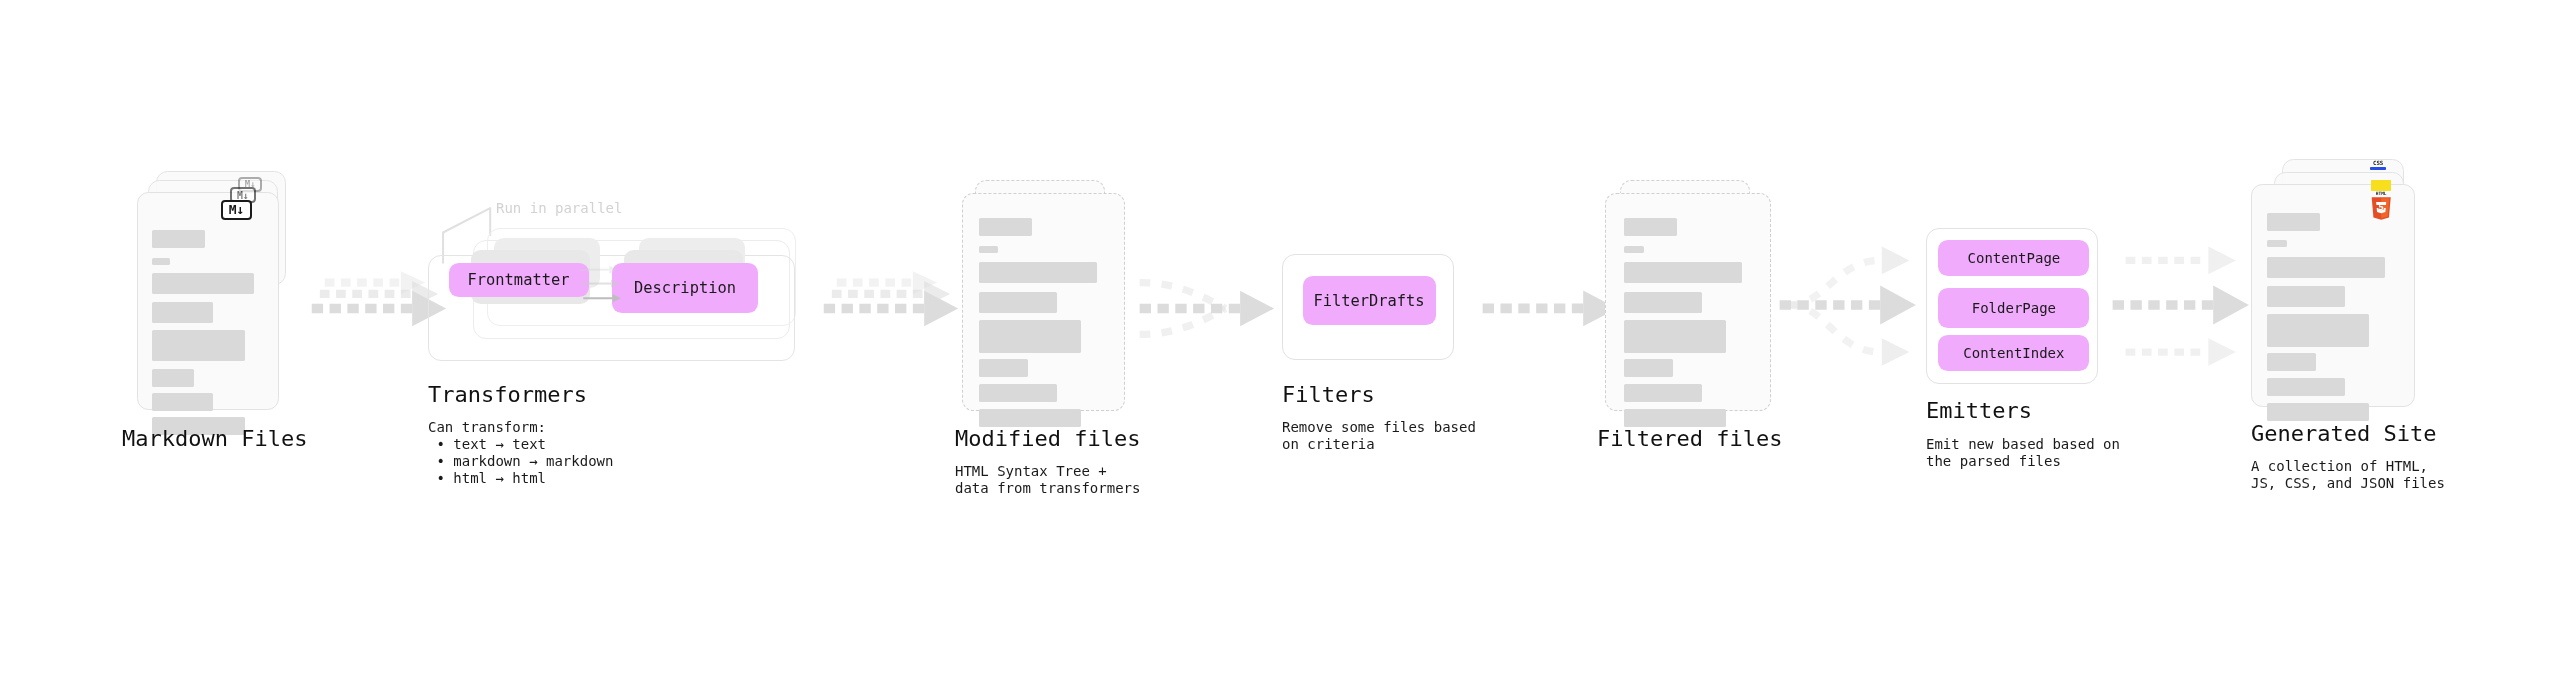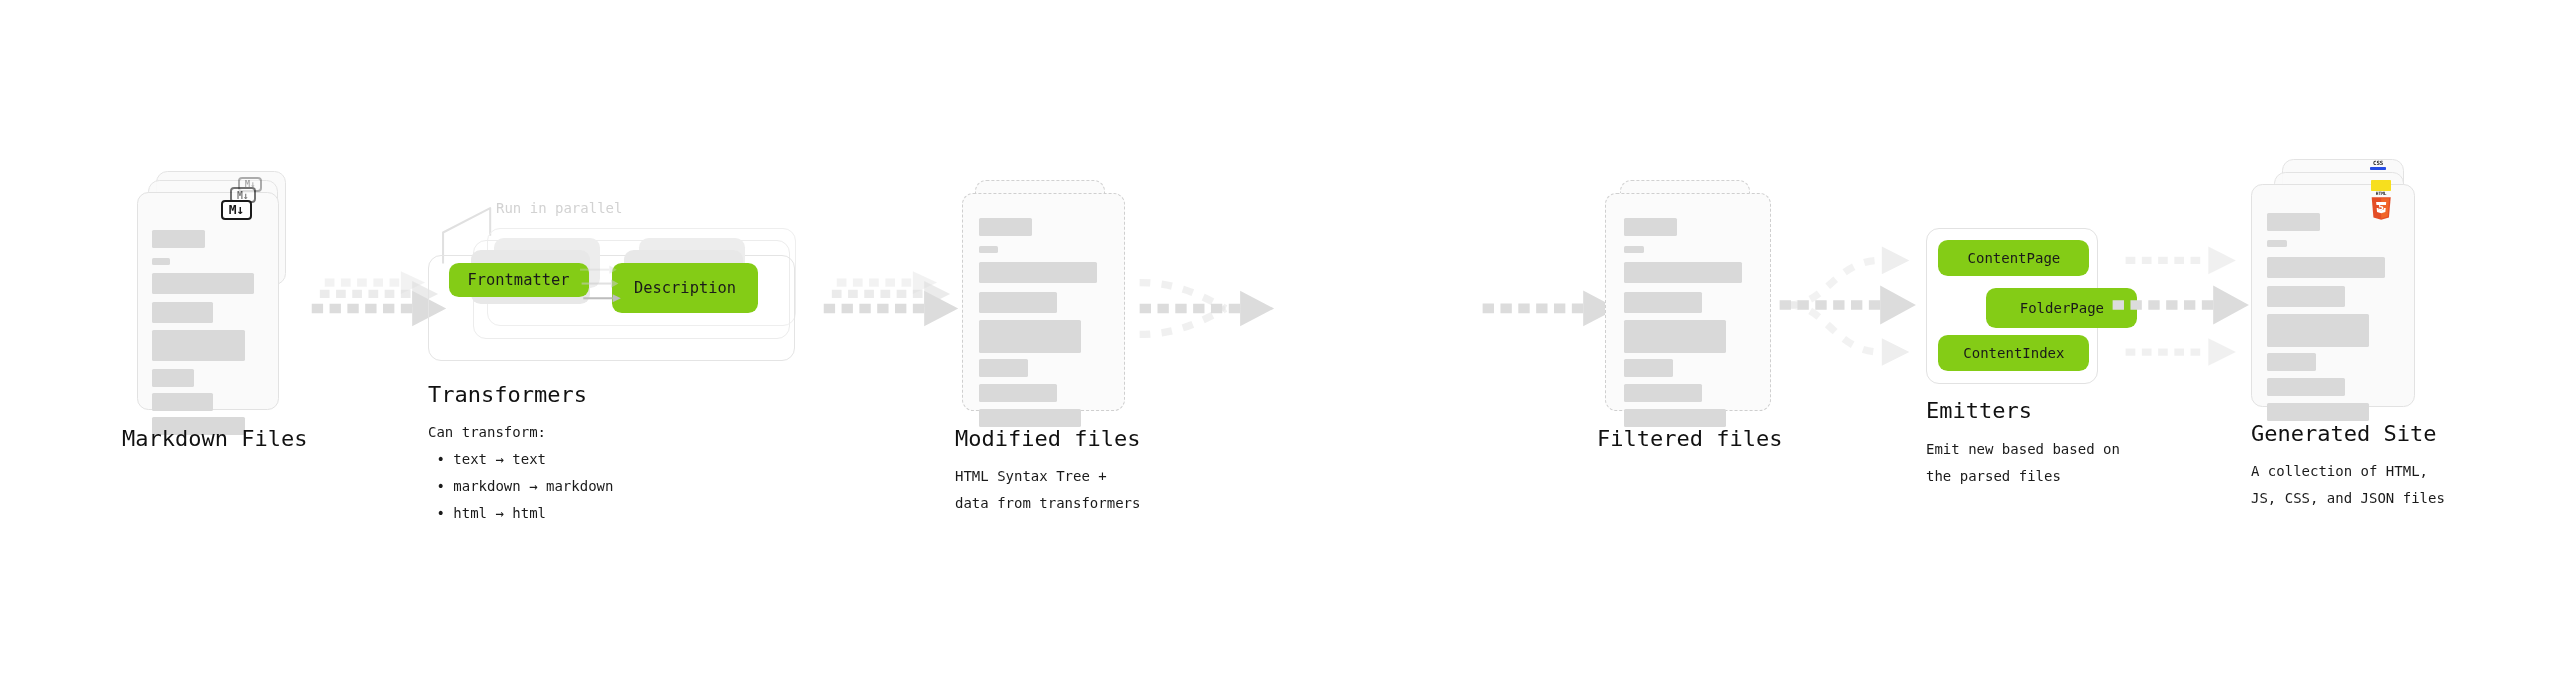--- a/index.html
+++ b/index.html
@@ -60,42 +60,42 @@
   
   .groupbox{
     position:absolute;
     border:1.6px solid #e2e2e2;
     border-radius:13px;
     background:#ffffff;
     box-sizing:border-box;
   }
   .pill{
     position:absolute;
-    background:#84cc16;
+    background:#f0abfc;
     border-radius:9.8px;
     display:flex;align-items:center;justify-content:center;
     color:#1a1a1a;
     box-sizing:border-box;
     white-space:nowrap;
   }
   .pill.ghost{ background:#e8e8e8; }
   .pill.ghost2{ background:#ededed; }
 
   
   .title{
     position:absolute;
     font-size:22px;
     color:#111111;
     letter-spacing:0px;
     white-space:nowrap;
   }
   .sub{
     position:absolute;
     font-size:14px;
-    line-height:27px;
+    line-height:17px;
     color:#1a1a1a;
     white-space:pre;
   }
   .note{
     position:absolute;
     font-size:14px;
     color:#d2d2d2;
     white-space:nowrap;
   }
 
@@ -244,20 +244,31 @@
       <g opacity="0.5" fill="none" stroke="#e2e2e2" stroke-width="9" stroke-dasharray="13 14" stroke-linecap="butt">
         <path d="M2 82 C 48 82, 78 66, 108 50"></path>
       </g>
       <g>
         <path d="M2 50 h14 M24 50 h14 M46 50 h14 M68 50 h14 M90 50 h14 M112 50 h14" stroke="#dcdcdc" stroke-width="12" fill="none"></path>
         <path d="M126 28 L168 50 L126 72 Z" fill="#dcdcdc"></path>
       </g>
     </svg>
   </div>
 
+  <div class="stage" style="left:1282px;top:0;width:244px;height:681px;">
+    <div class="groupbox" style="left:0px;top:254px;width:172px;height:106px;">
+      <div class="pill" style="left:19.5px;top:21px;width:133px;height:49px;font-size:15.4px;">
+        <span>FilterDrafts</span>
+      </div>
+    </div>
+
+    <div class="title" style="left:0px;top:382px;">Filters</div>
+    <div class="sub" style="left:0px;top:419px;">Remove some files based
+on criteria</div>
+  </div>
 
   <div class="connector" style="left:1481px;top:288px;width:146px;height:49px;">
     <svg width="146" height="49" viewBox="0 0 180 60">
       <g>
         <path d="M2 25 h14 M24 25 h14 M46 25 h14 M68 25 h14 M90 25 h14 M112 25 h14" stroke="#dcdcdc" stroke-width="12" fill="none"></path>
         <path d="M126 3 L168 25 L126 47 Z" fill="#dcdcdc"></path>
       </g>
     </svg>
   </div>
 
@@ -296,21 +307,21 @@
         <path d="M126 66 L170 90 L126 114 Z" fill="#dcdcdc"></path>
       </g>
     </svg>
   </div>
 
   <div class="stage" style="left:1926px;top:0;width:260px;height:681px;">
     <div class="groupbox" style="left:0px;top:228px;width:172px;height:156px;">
       <div class="pill" style="left:11.4px;top:11.4px;width:151px;height:36px;font-size:14px;">
         <span>ContentPage</span>
       </div>
-      <div class="pill" style="left:11.4px;top:59px;width:151px;height:40px;font-size:14px;margin-left:48px;">
+      <div class="pill" style="left:11.4px;top:59px;width:151px;height:40px;font-size:14px;">
         <span>FolderPage</span>
       </div>
       <div class="pill" style="left:11.4px;top:106px;width:151px;height:36px;font-size:14px;">
         <span>ContentIndex</span>
       </div>
     </div>
 
     <div class="title" style="left:0px;top:398px;">Emitters</div>
     <div class="sub" style="left:0px;top:436px;">Emit new based based on
 the parsed files</div>

